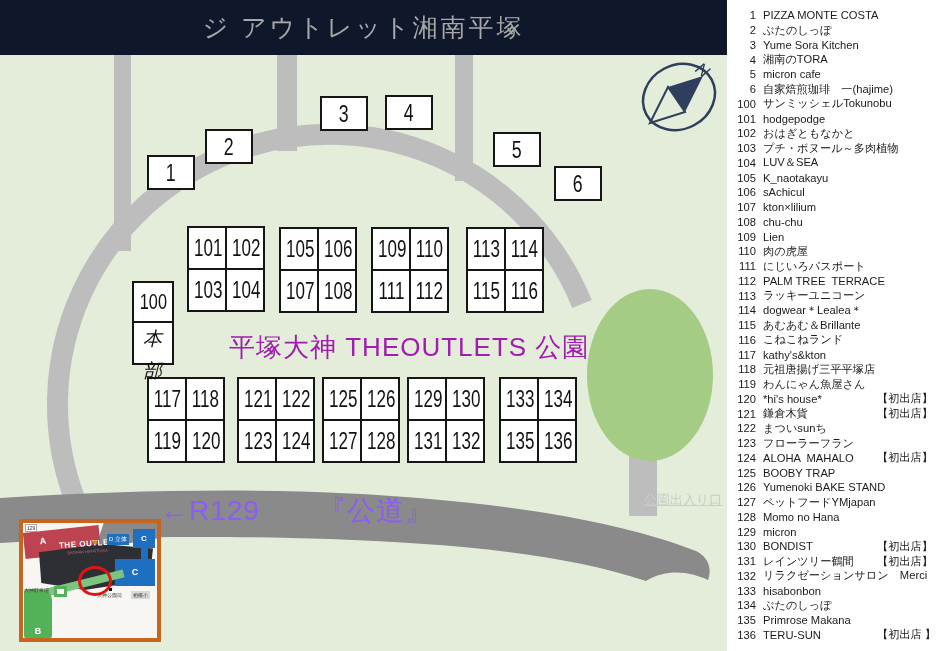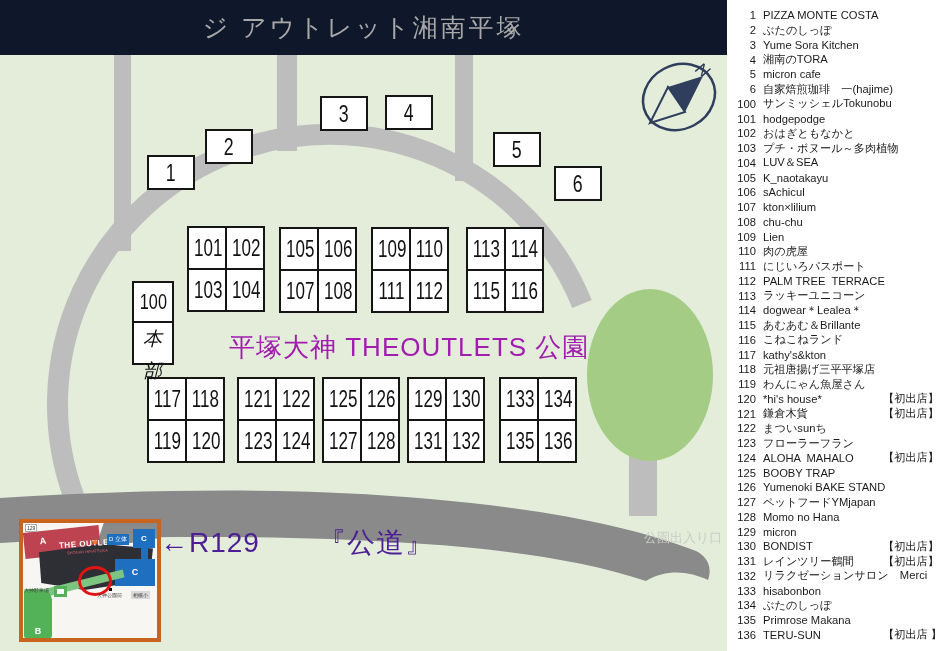--- a/index.html
+++ b/index.html
@@ -9,23 +9,23 @@
 
   
   .map-pane{position:absolute;left:0;top:0;width:727px;height:651px;background:#E3EDDA;}
   .map-pane svg{position:absolute;left:0;top:0;}
   .banner{position:absolute;left:0;top:0;width:727px;height:55px;background:#0f172a;
           display:flex;align-items:center;justify-content:center;}
   .banner span{color:#A8A8A8;font-size:25px;letter-spacing:3px;}
 
   .park-label{position:absolute;left:229px;top:330px;font-size:26px;color:#a21caf;
               letter-spacing:1px;white-space:nowrap;}
-  .road-label{position:absolute;left:160px;top:492px;font-size:28px;color:#4c1d95;
-              letter-spacing:1px;white-space:pre;margin-top:32px;}
-  .exit-label{position:absolute;left:644px;top:529px;font-size:13px;color:#C9CDC6;white-space:nowrap;}
+  .road-label{position:absolute;left:160px;top:492px;font-size:28px;color:#8b5cf6;
+              letter-spacing:1px;white-space:pre;}
+  .exit-label{position:absolute;left:644px;top:491px;font-size:13px;color:#C9CDC6;white-space:nowrap;text-decoration:underline;}
 
   
   .booth{position:absolute;width:44px;height:31px;background:#fff;border:2px solid #151515;
          text-align:center;line-height:31px;font-size:24px;color:#111;}
   .booth span,.cell span,.hq-num span{display:inline-block;transform:scaleX(.74);transform-origin:center;}
   .bgrid{position:absolute;display:grid;grid-template-columns:36px 36px;grid-template-rows:40px 40px;
          gap:2px;background:#151515;border:2px solid #151515;}
   .cell{background:#fff;text-align:center;line-height:40px;font-size:23px;color:#111;}
 
   .hq{position:absolute;left:132px;top:281px;width:42px;}
@@ -64,21 +64,21 @@
   .in-school{left:108px;top:68px;background:#D9D9D9;color:#333;font-size:5px;padding:1px 2px;}
   .in-shield{left:2px;top:1px;background:#fff;border:1px solid #aaa;font-size:5px;color:#333;padding:0 1px;}
 
   
   .legend{position:absolute;left:727px;top:0;width:213px;height:651px;background:#fff;}
   .legend ul{list-style:none;margin:0;padding:8px 0 0 0;}
   .legend li{position:relative;height:14.75px;display:flex;align-items:center;
              font-size:11.2px;color:#1A1A1A;}
   .legend .no{width:29px;text-align:right;flex:none;}
   .legend .nm{margin-left:7px;white-space:pre;}
-  .legend .bd{position:absolute;left:156px;white-space:nowrap;}
+  .legend .bd{position:absolute;left:150px;white-space:nowrap;}
 </style>
 </head>
 <body>
 
 <div class="stage">
 
   <div class="map-pane">
 
     <svg width="727" height="651" viewBox="0 0 727 651">
       <rect x="0" y="55" width="727" height="596" fill="#E3EDDA"></rect>

